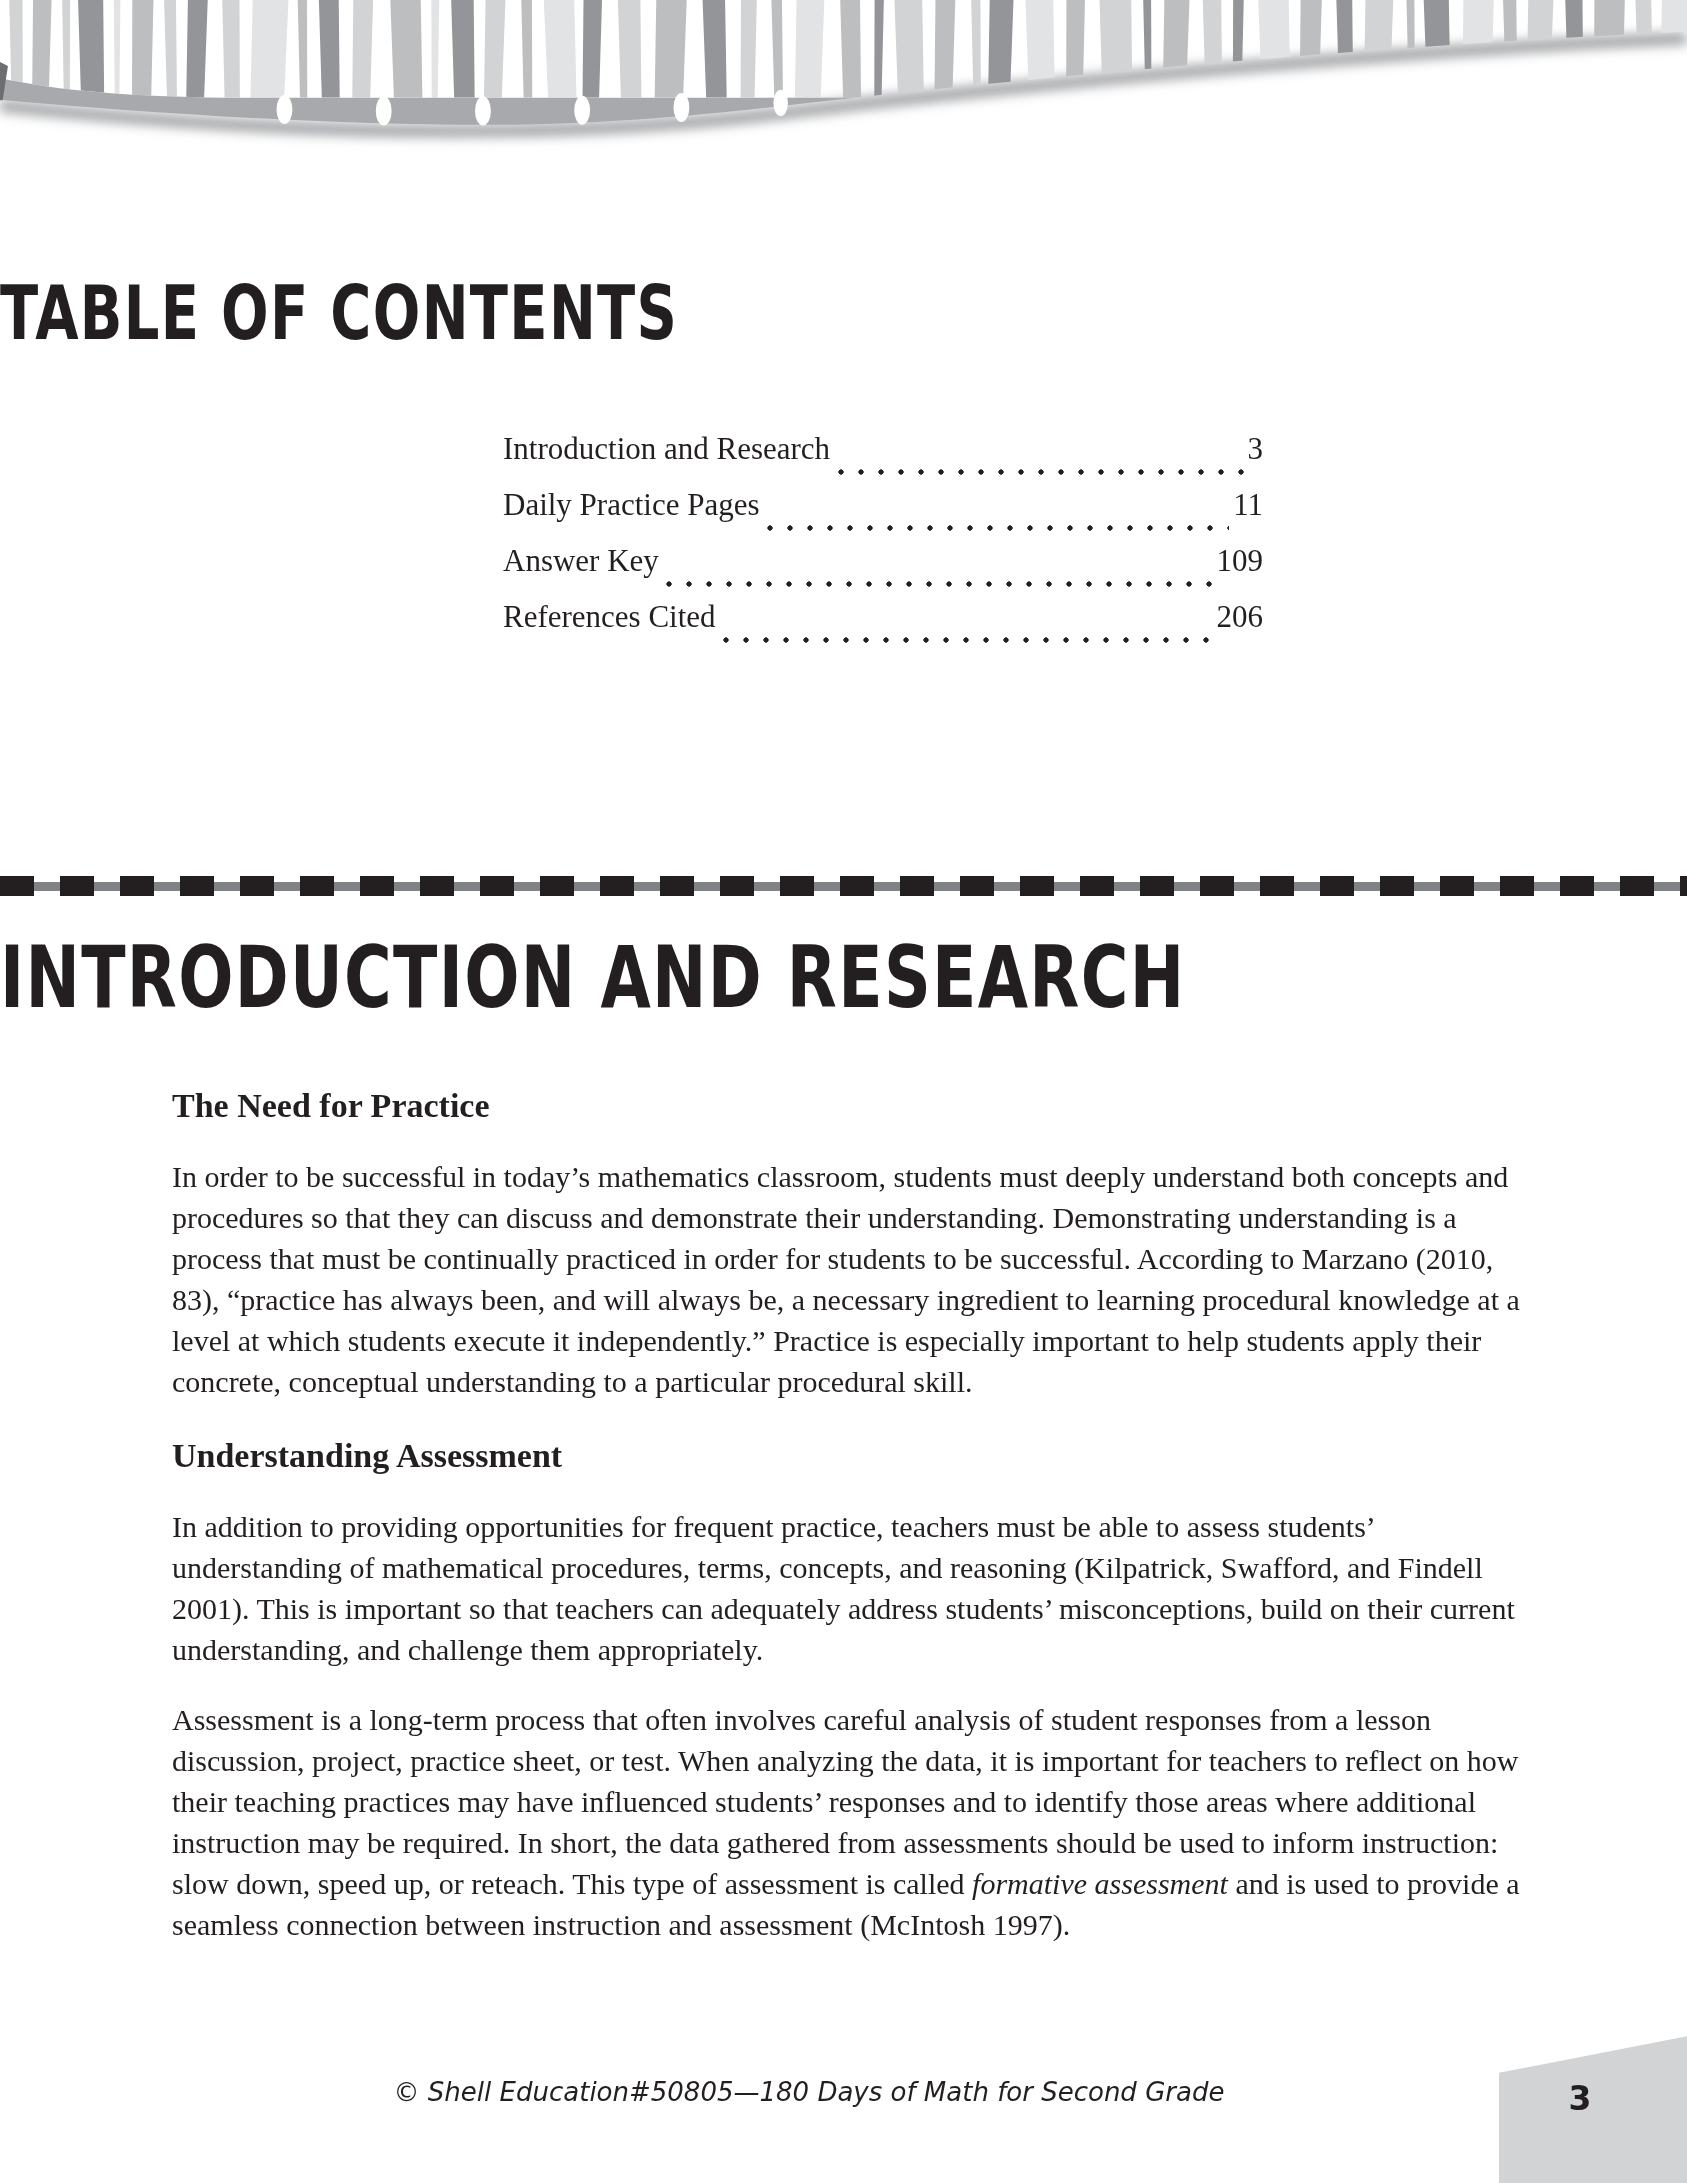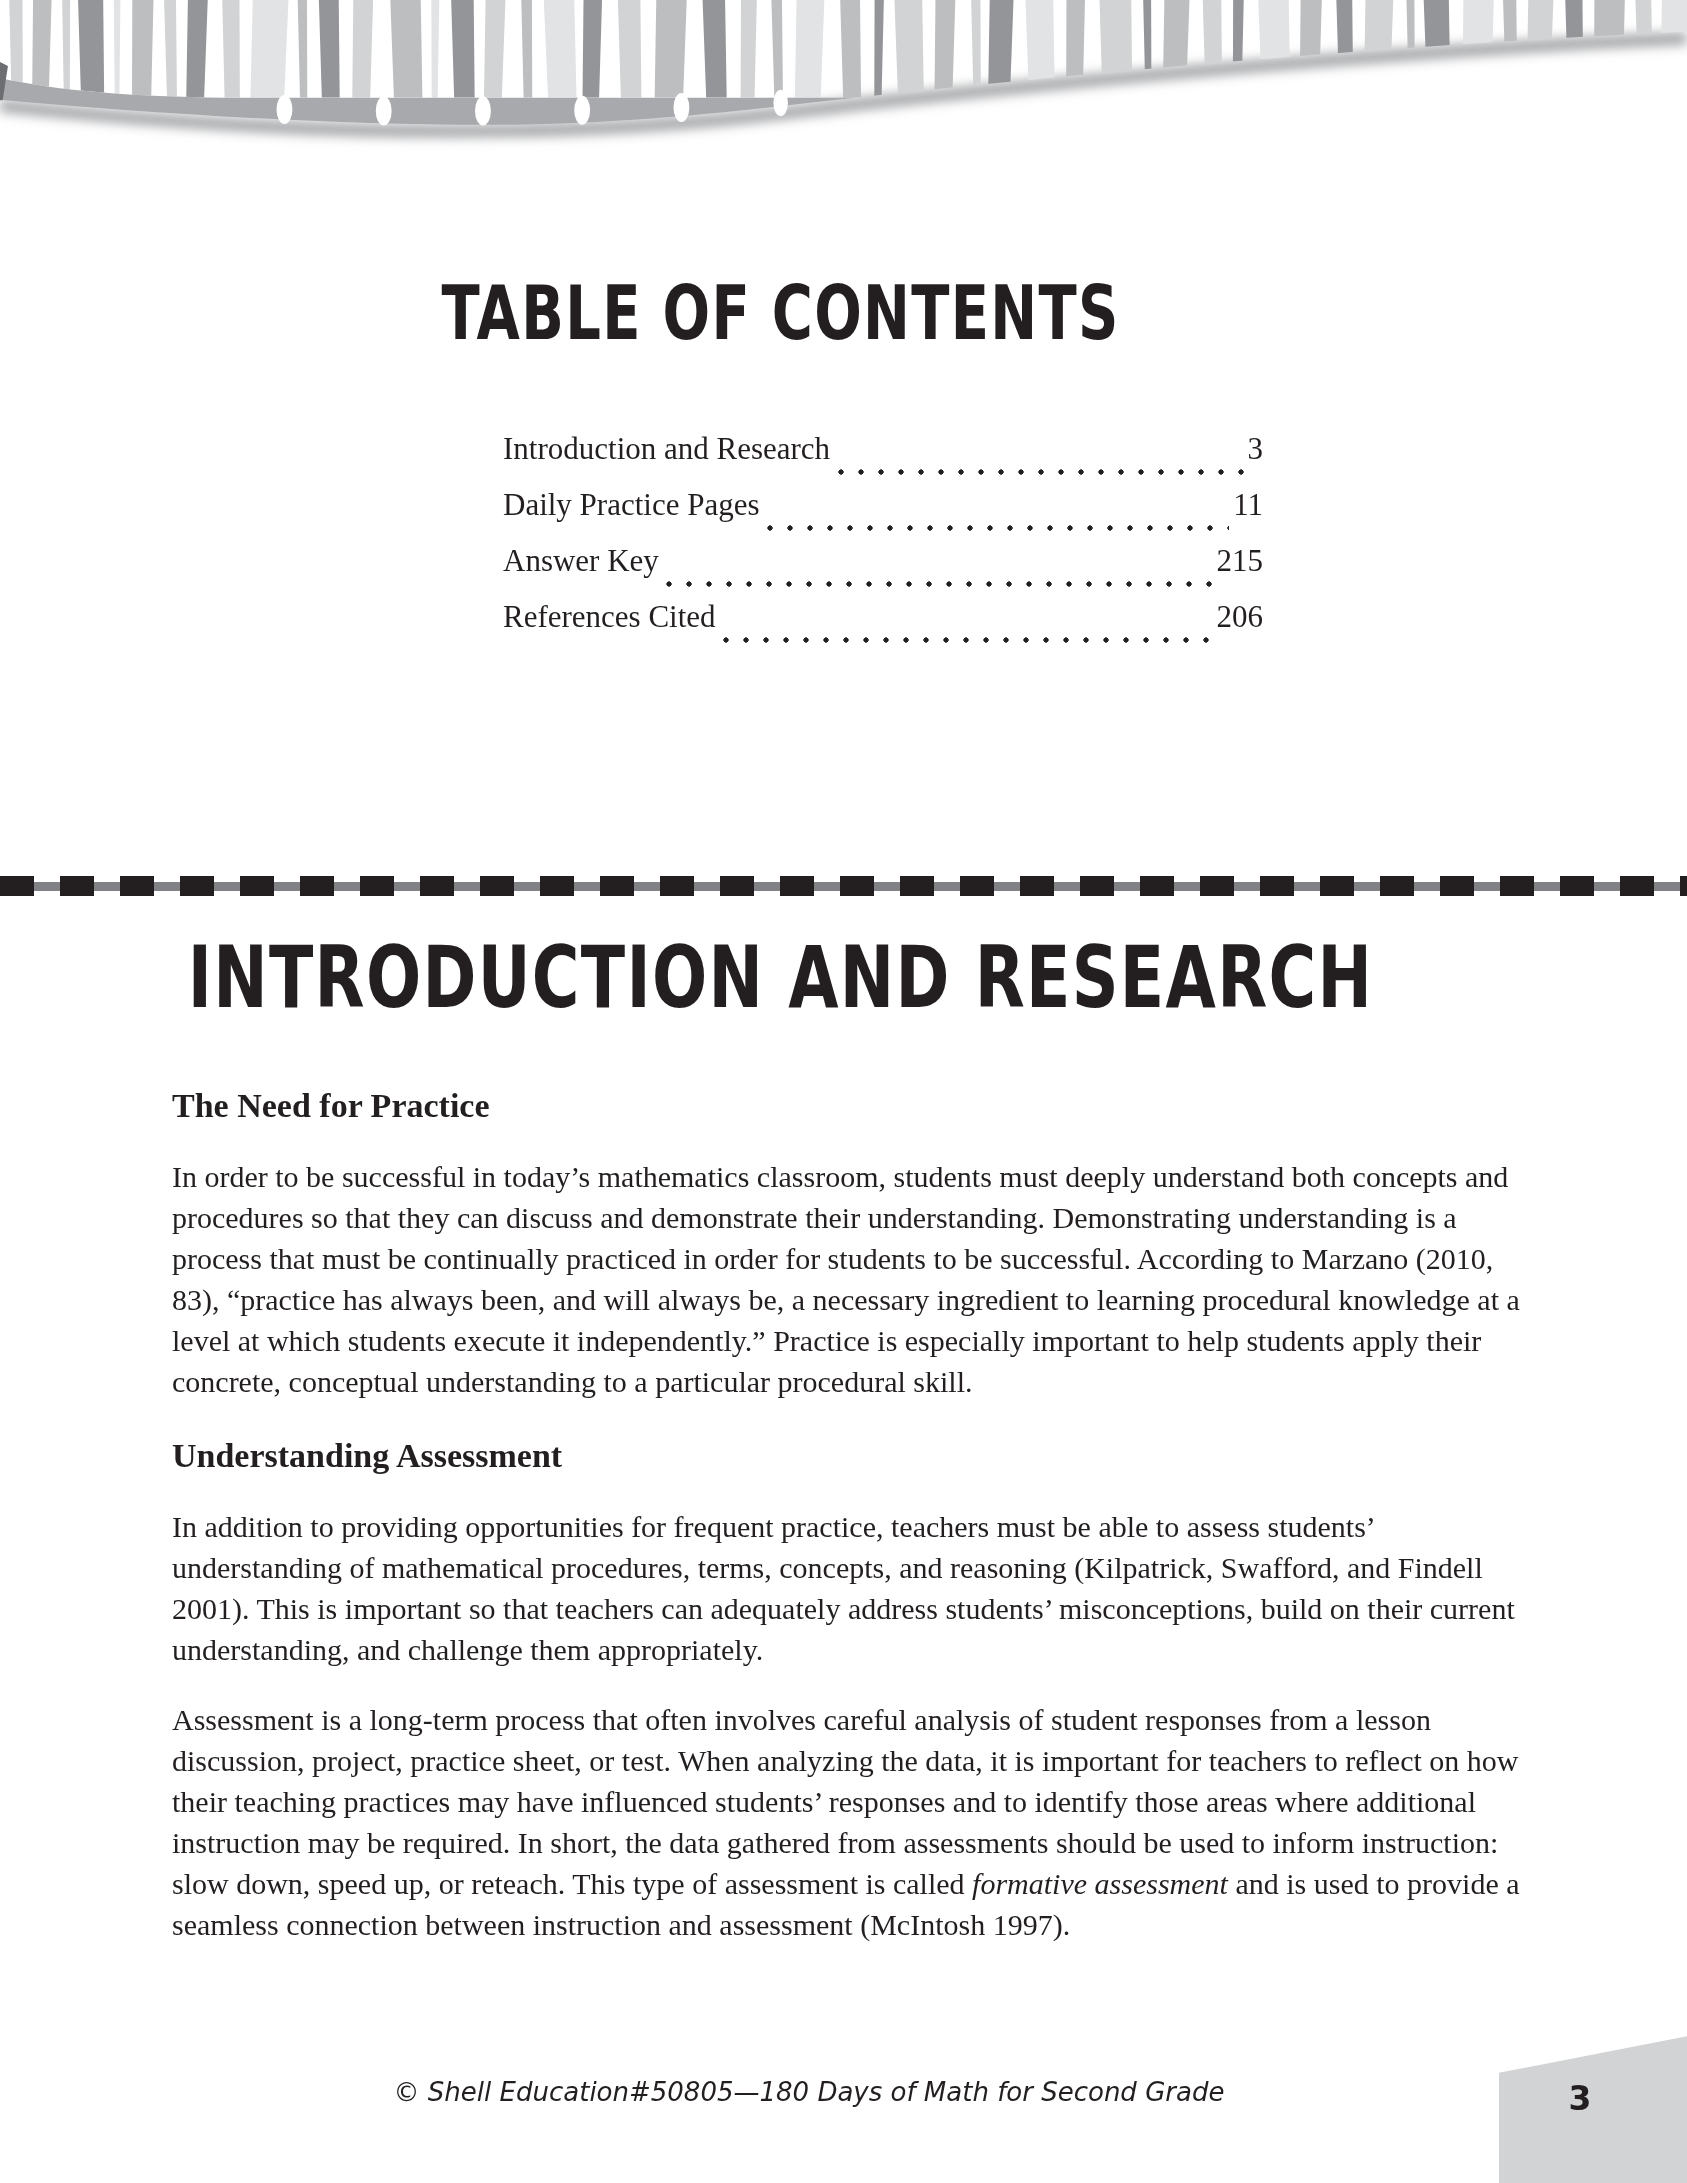--- a/index.html
+++ b/index.html
@@ -8,21 +8,21 @@
     --divider:#808285;
     --tab:#d1d3d4;
   }
   *{margin:0;padding:0;box-sizing:border-box;}
   html,body{width:1687px;height:2183px;background:#ffffff;overflow:hidden;}
   body{font-family:"Liberation Serif",serif;color:var(--text);position:relative;}
 
   .header-band{position:absolute;top:0;left:0;width:1687px;height:198px;display:block;}
 
   .display-title{
-    position:absolute;left:16px;width:1529px;text-align:center;
+    position:absolute;left:0;width:1529px;
     font-family:"DejaVu Sans",sans-serif;font-weight:bold;
     line-height:1;white-space:nowrap;
   }
   .display-title > span{display:inline-block;transform:scaleY(1.32);transform-origin:center;letter-spacing:1.3px;}
   .toc-title{top:286px;font-size:56px;}
   .intro-title{top:945px;font-size:65px;}
 
   .toc-list{position:absolute;top:431px;left:503px;width:760px;}
   .toc-row{display:flex;align-items:baseline;height:56px;font-size:31px;}
   .toc-label{white-space:nowrap;}
@@ -140,21 +140,21 @@
       <span class="toc-page">3</span>
     </div>
     <div class="toc-row">
       <span class="toc-label">Daily Practice Pages</span>
       <span class="toc-leader"></span>
       <span class="toc-page">11</span>
     </div>
     <div class="toc-row">
       <span class="toc-label">Answer Key</span>
       <span class="toc-leader"></span>
-      <span class="toc-page">215</span>
+      <span class="toc-page">109</span>
     </div>
     <div class="toc-row">
       <span class="toc-label">References Cited</span>
       <span class="toc-leader"></span>
       <span class="toc-page">206</span>
     </div>
   </div>
 
 <div class="divider">
   <div class="line"></div>

